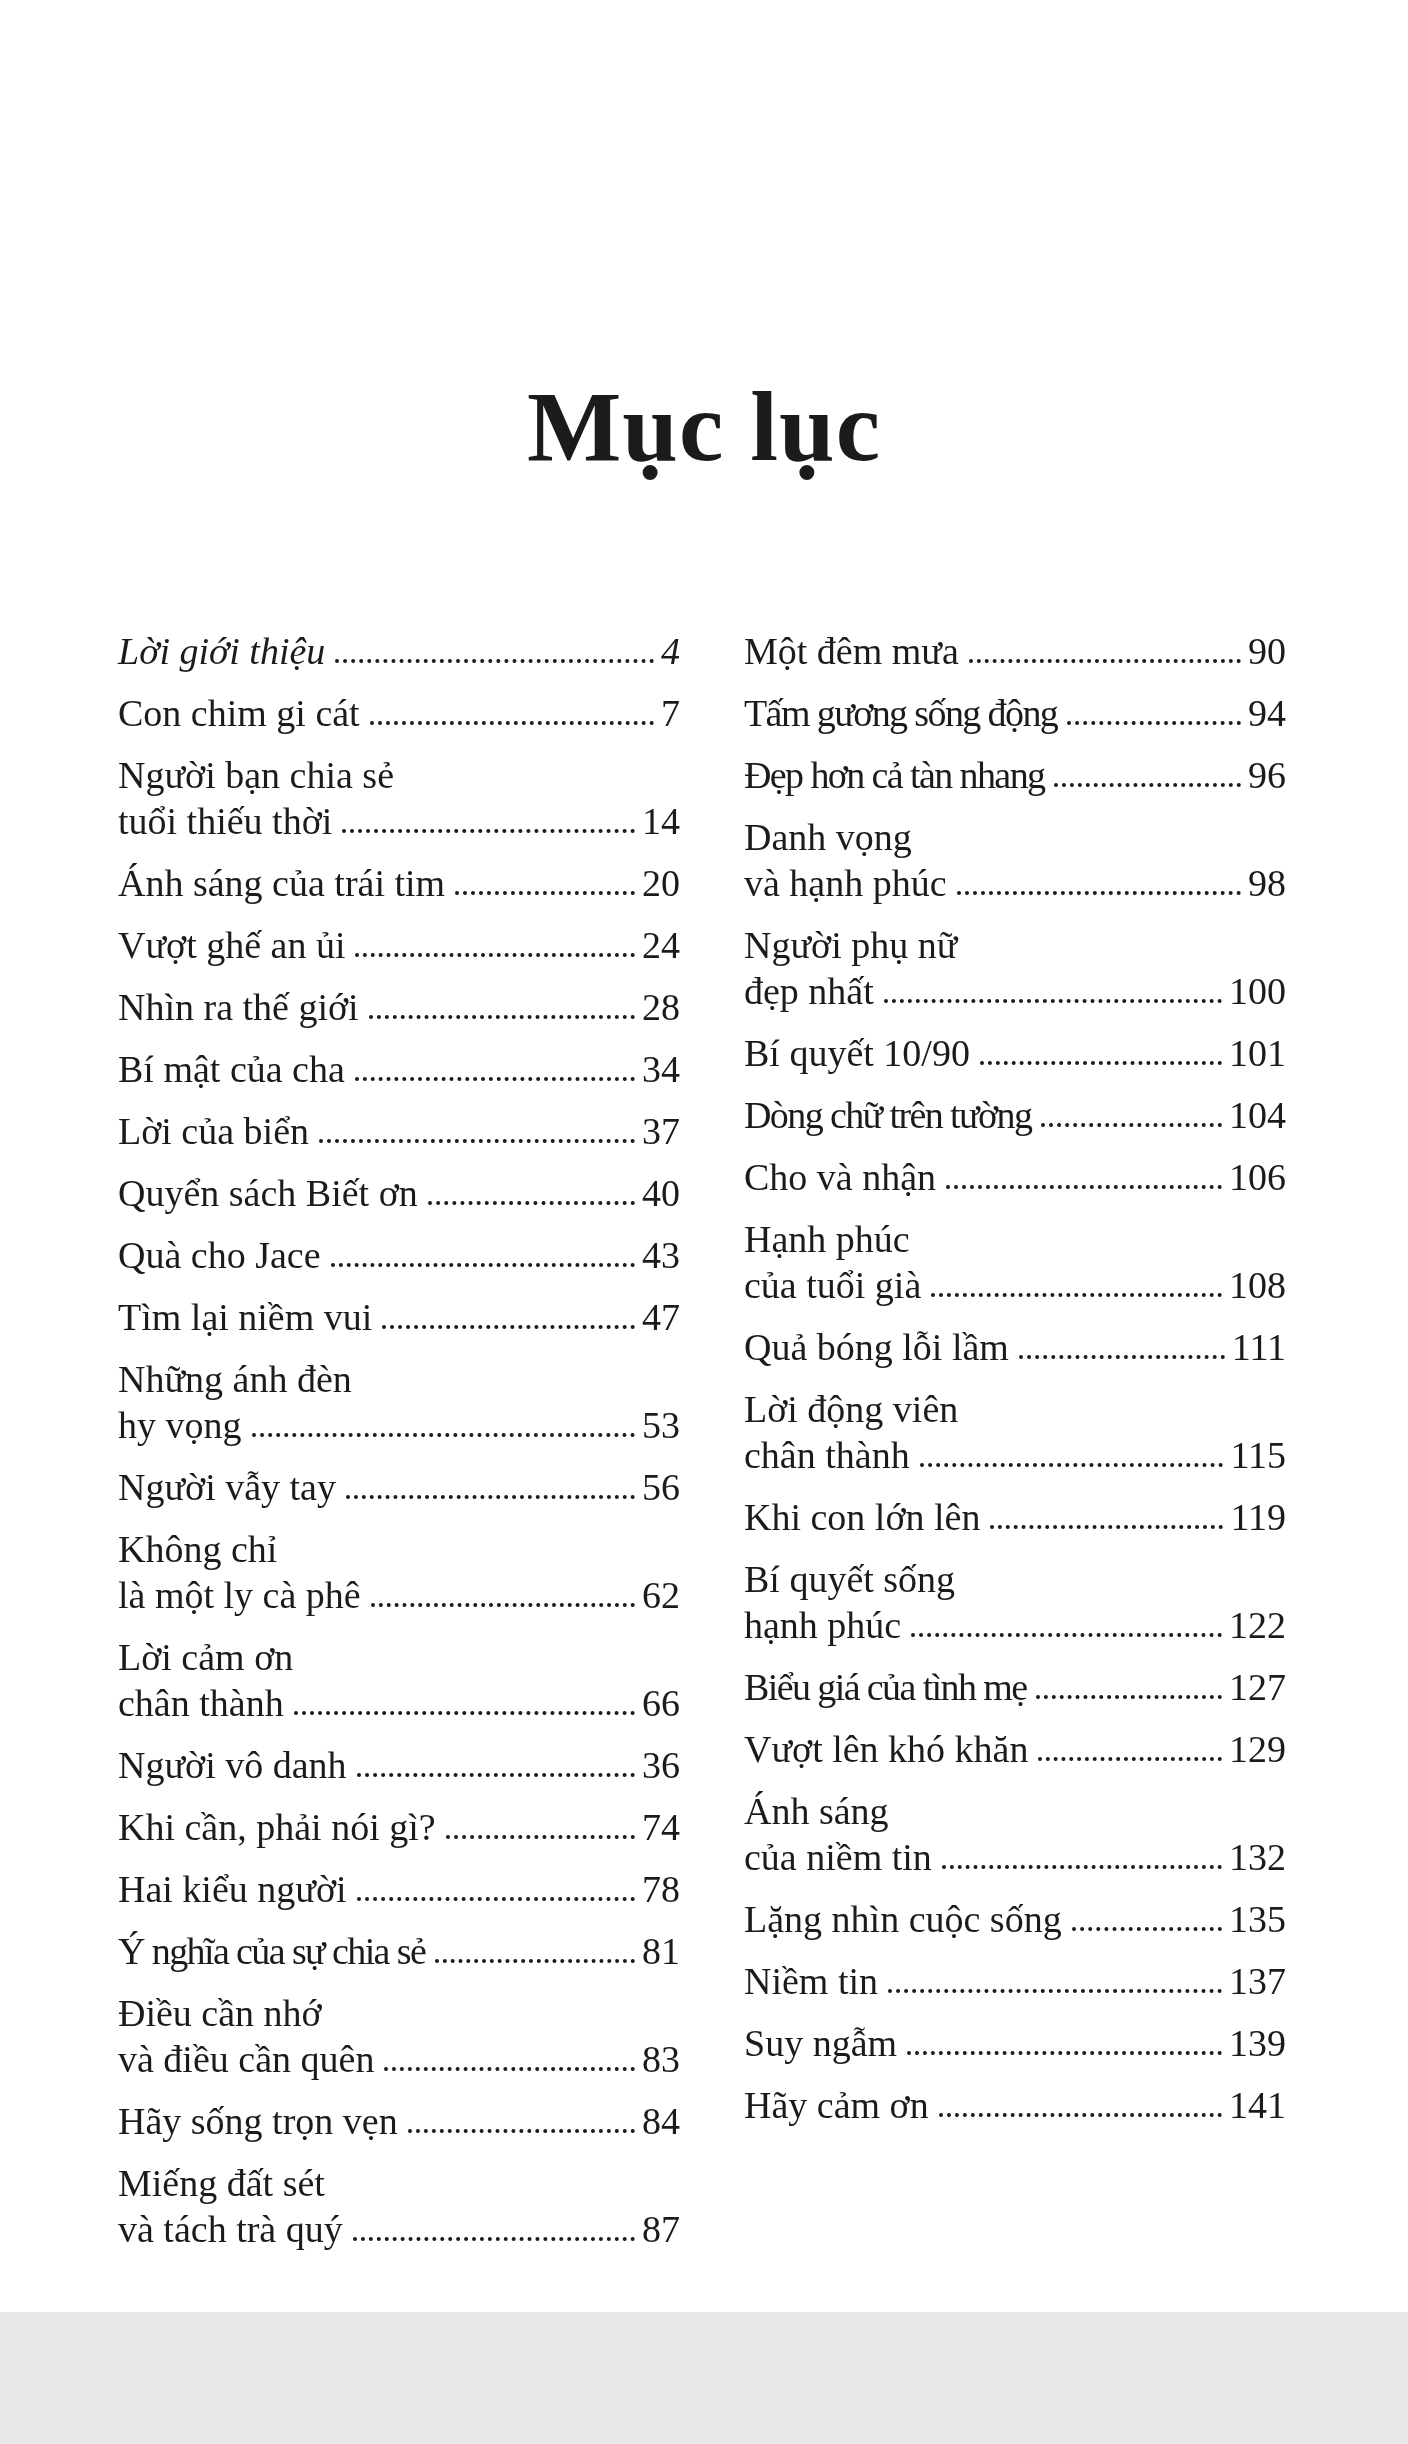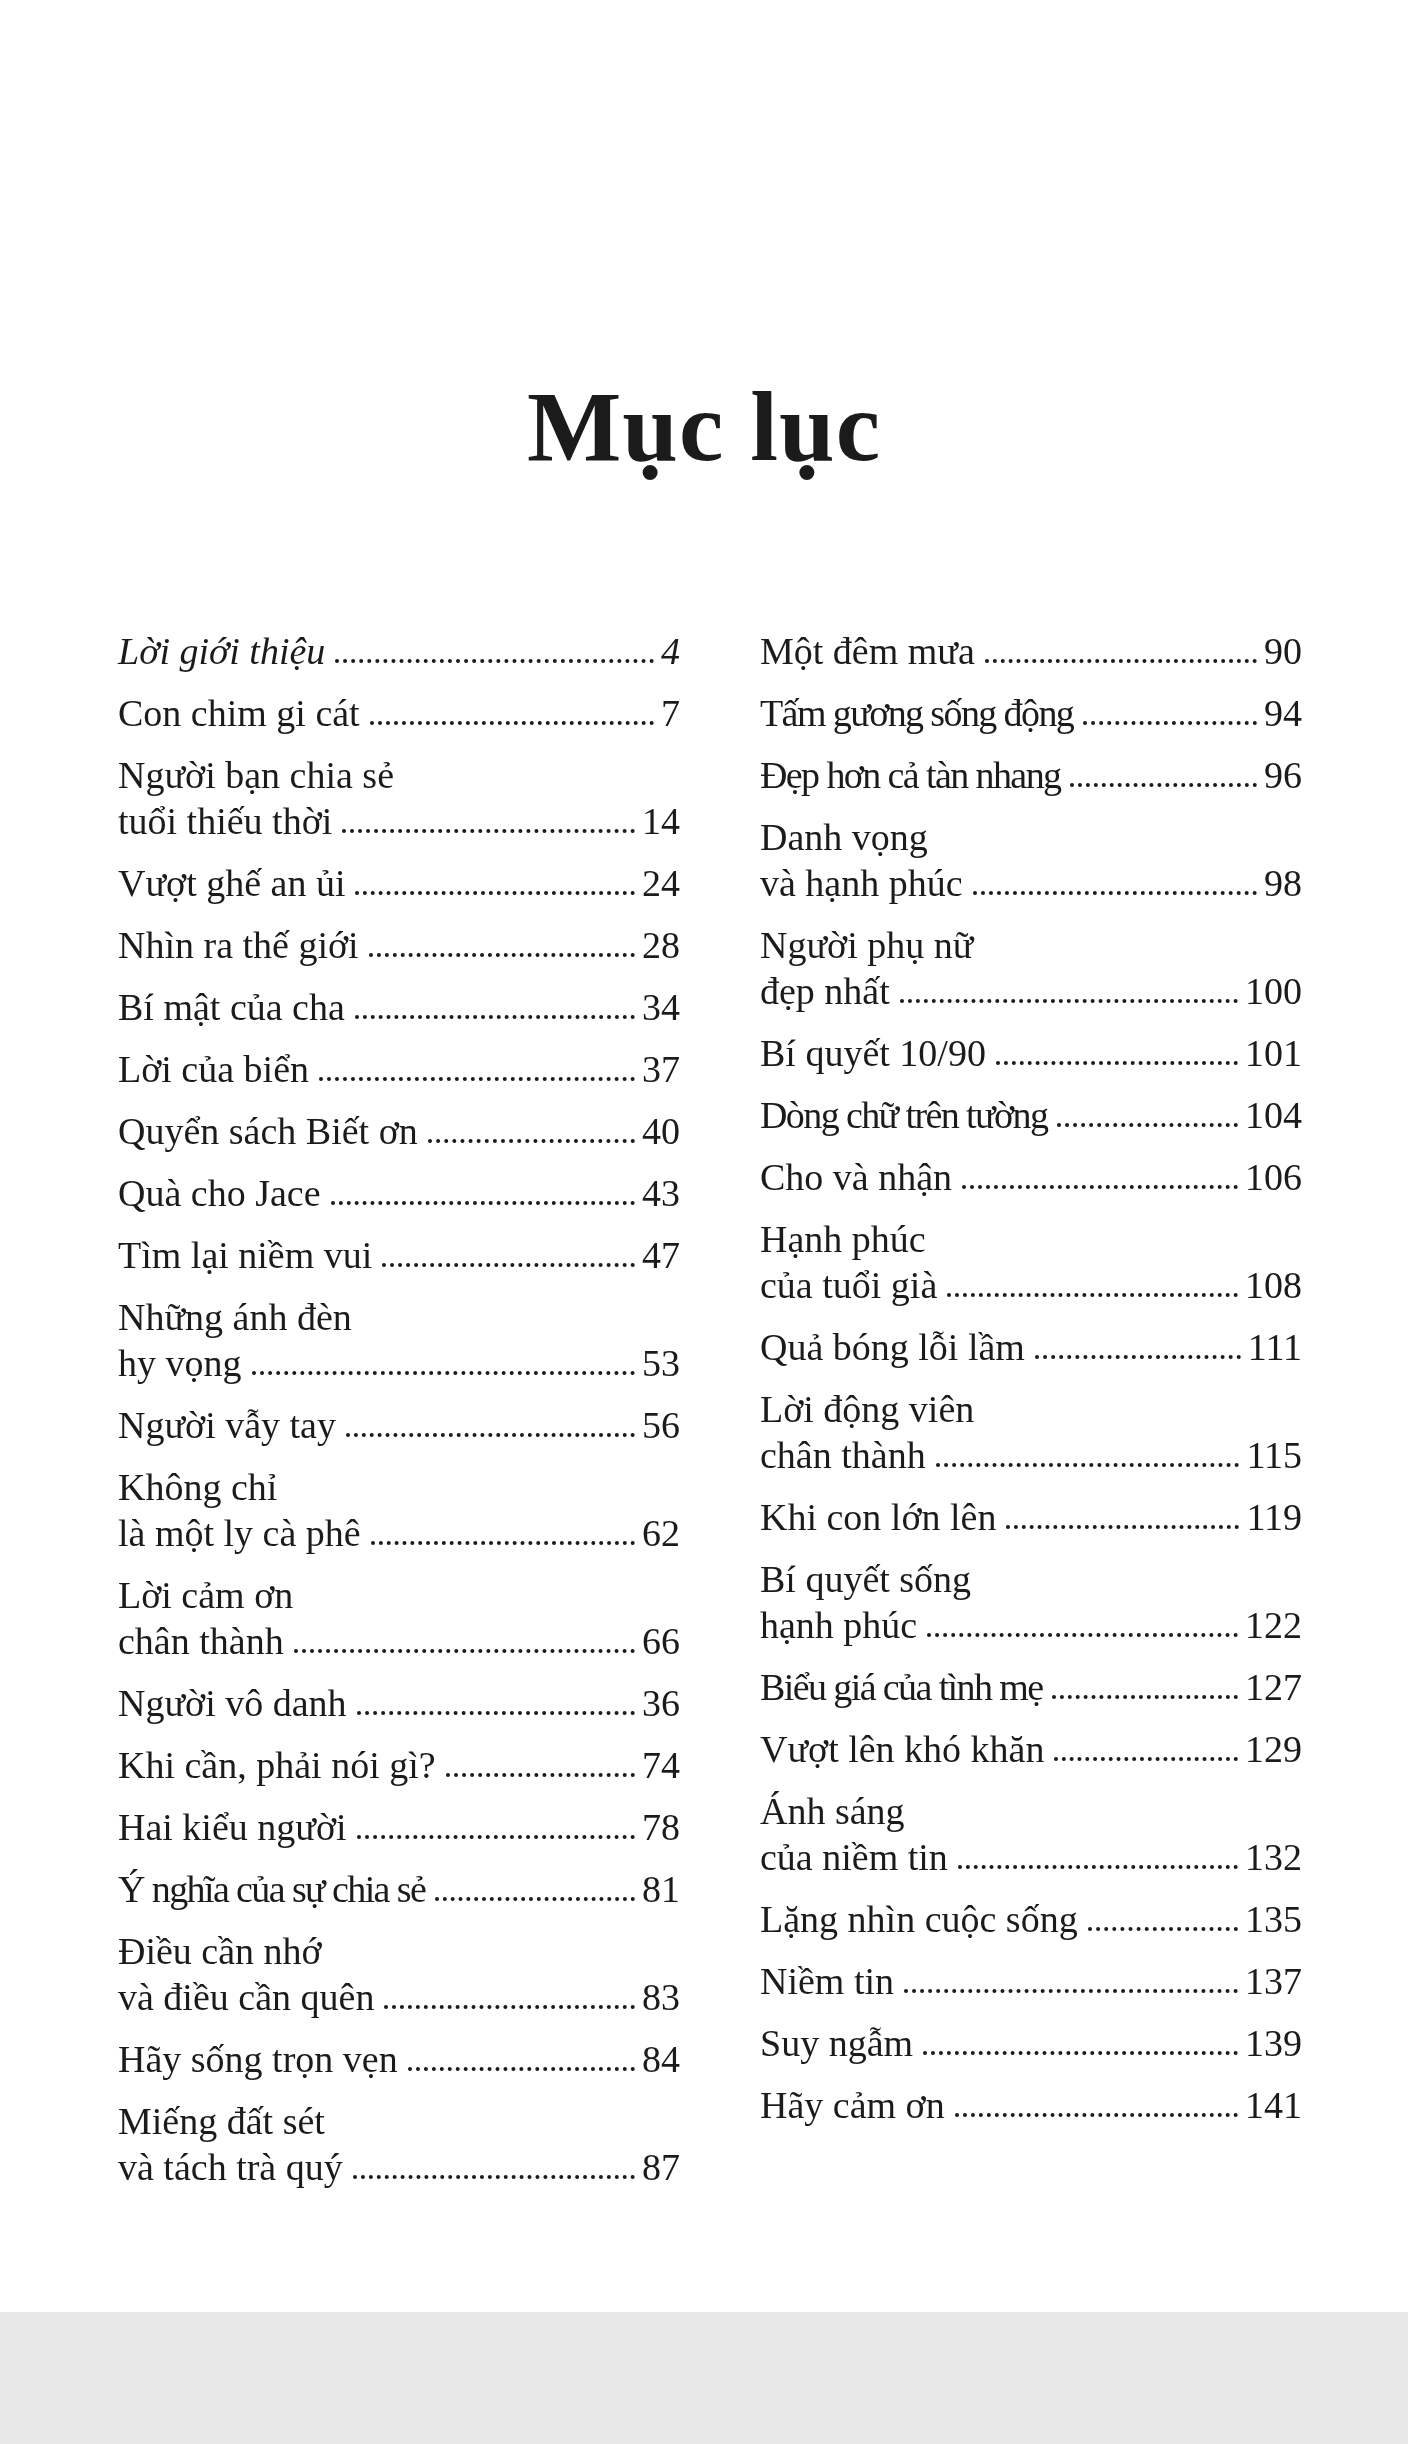--- a/index.html
+++ b/index.html
@@ -27,21 +27,21 @@
     line-height: 110px;
     font-weight: bold;
     letter-spacing: 1px;
   }
   .toc {
     position: absolute;
     top: 628px;
     left: 118px;
     width: 1168px;
     display: flex;
-    gap: 80px;
+    gap: 64px;
   }
   .col { flex: 0 0 auto; }
   .col-left  { width: 562px; }
   .col-right { width: 542px; }
   .entry {
     font-size: 38px;
     line-height: 46px;
     margin-bottom: 16px;
   }
   .entry.italic { font-style: italic; }
@@ -98,20 +98,27 @@
         <div class="entry">
           <div class="entry-line">Người bạn chia sẻ</div>
           <div class="entry-row">
             <span class="txt">tuổi thiếu thời</span>
             <span class="leader"></span>
             <span class="num">14</span>
           </div>
         </div>
         <div class="entry">
           <div class="entry-row">
+            <span class="txt">Ánh sáng của trái tim</span>
+            <span class="leader"></span>
+            <span class="num">20</span>
+          </div>
+        </div>
+        <div class="entry">
+          <div class="entry-row">
             <span class="txt">Vượt ghế an ủi</span>
             <span class="leader"></span>
             <span class="num">24</span>
           </div>
         </div>
         <div class="entry">
           <div class="entry-row">
             <span class="txt">Nhìn ra thế giới</span>
             <span class="leader"></span>
             <span class="num">28</span>

